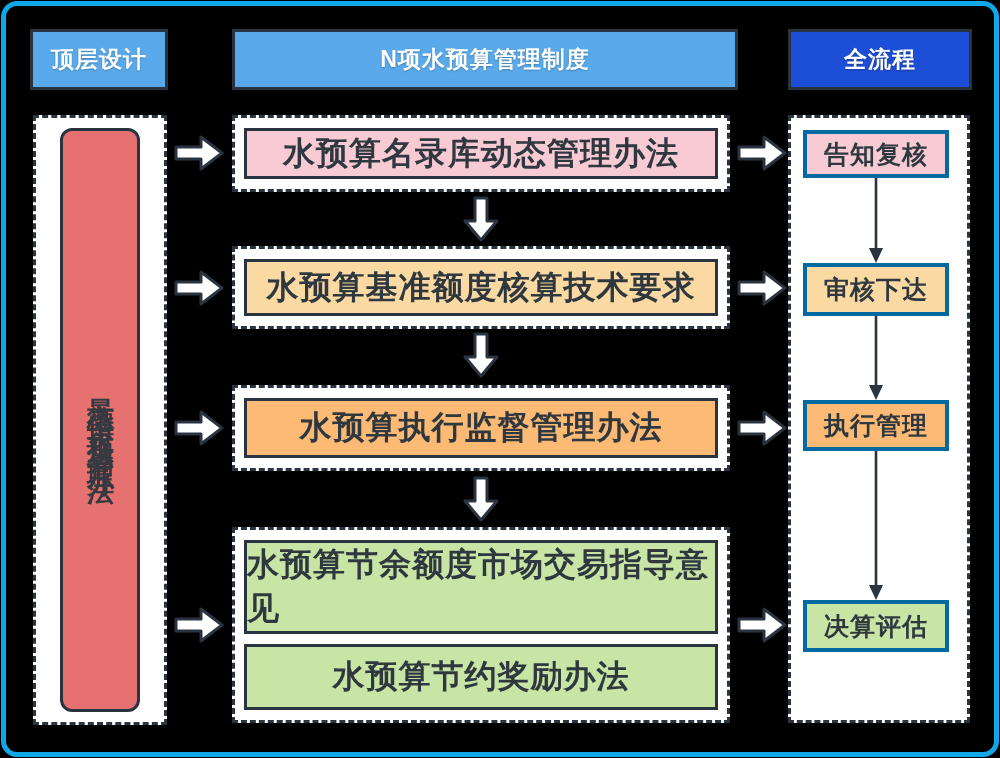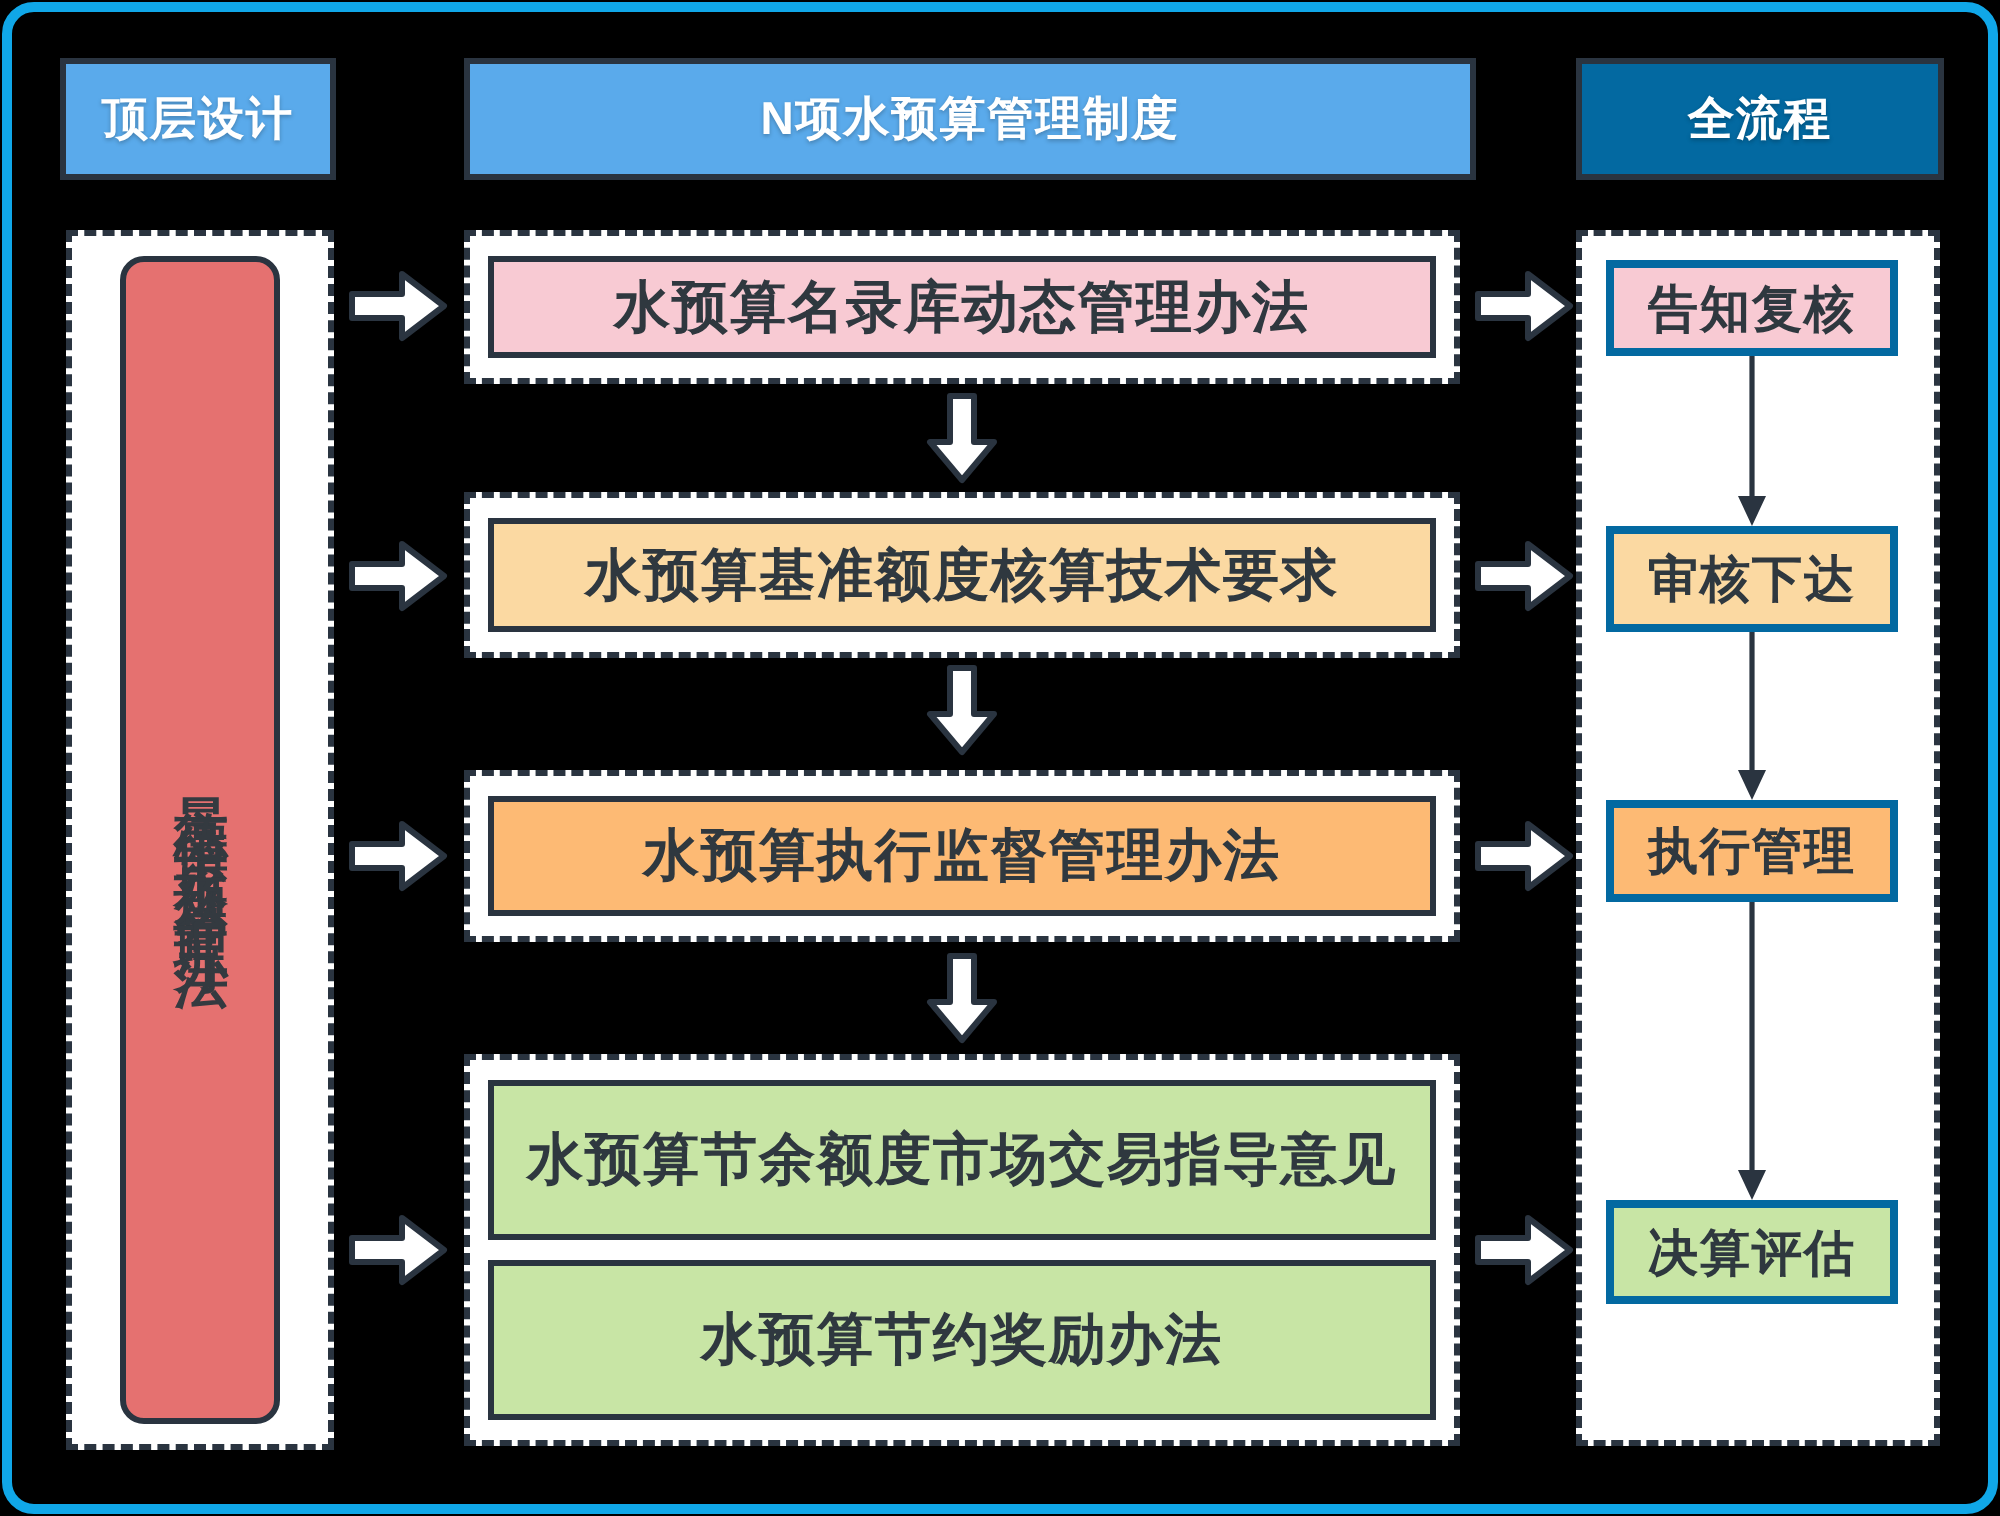--- a/index.html
+++ b/index.html
@@ -26,21 +26,21 @@
     border: 3px solid #2a3440;
     display: flex;
     align-items: center;
     justify-content: center;
     color: #ffffff;
     font-size: 23px;
     letter-spacing: 1px;
     text-shadow: 0 1px 2px rgba(0,0,0,0.25);
   }
   .hdr-blue { background: #5aaaeb; }
-  .hdr-teal { background: #0369a1; }
+  .hdr-teal { background: #1d4ed8; }
   .hdr-left  { left: 30px;  width: 138px; }
   .hdr-mid   { left: 232px; width: 506px; }
   .hdr-right { left: 788px; width: 184px; }
   
   .panel {
     position: absolute;
     background: #ffffff;
     border: 3px dashed #2a3440;
   }
   .panel-left  { left: 33px;  top: 115px; width: 134px; height: 610px; }
@@ -51,21 +51,21 @@
   .mrow3 { top: 385px; height: 86px; }
   .mrow4 { top: 527px; height: 196px;
            display: flex; flex-direction: column; gap: 10px; padding: 10px 9px; }
   
   .ibox {
     border: 3px solid #2a3440;
     display: flex;
     align-items: center;
     justify-content: center;
     color: #2f383f;
-    font-size: 28px;
+    font-size: 32px;
     letter-spacing: 1px;
   }
   .mrow1 .ibox, .mrow2 .ibox, .mrow3 .ibox {
     position: absolute; left: 9px; right: 9px; top: 10px; bottom: 10px;
   }
   .mrow4 .ibox { flex: 1 1 0; }
   .fill-pink   { background: #f8cad3; }
   .fill-orange { background: #fbd9a2; }
   .fill-yellow { background: #fdba74; }
   .fill-green  { background: #c8e5a5; }

